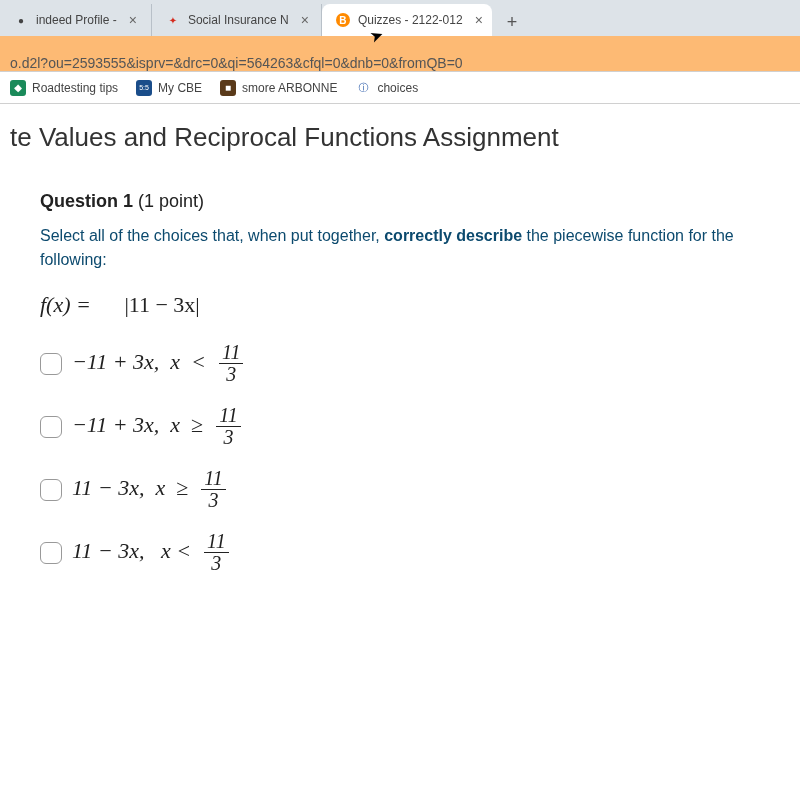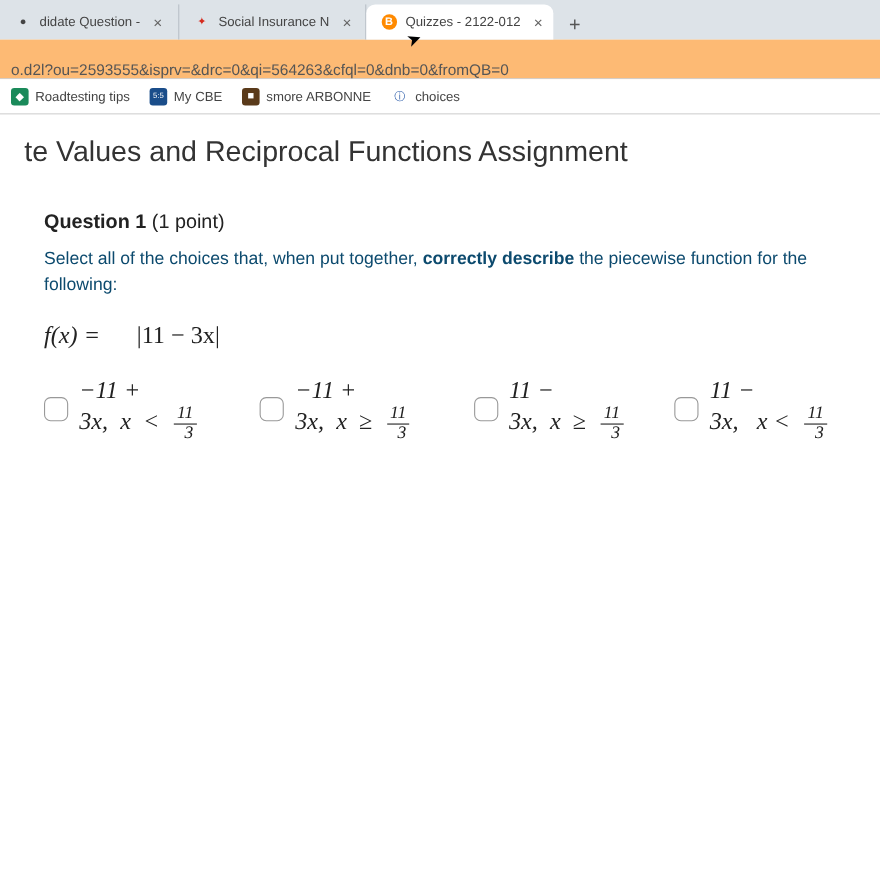--- a/index.html
+++ b/index.html
@@ -100,21 +100,20 @@
       border-radius: 3px;
     }
     .page-content {
       padding: 18px 0 0 0;
     }
     .page-title {
       font-size: 26px;
       font-weight: 400;
       color: #333;
       padding: 0 10px 10px 10px;
-      margin-left: 12px;
     }
     .attempt-line {
       font-size: 14px;
       color: #555;
       padding: 4px 18px 12px 18px;
       border-bottom: 1px solid #ccc;
     }
     .question-block {
       padding: 28px 40px;
     }
@@ -138,21 +137,21 @@
     }
     .question-text .bold { font-weight: 700; }
     .equation {
       font-family: "Times New Roman", serif;
       font-size: 22px;
       font-style: italic;
       color: #222;
       margin: 18px 0 24px 0;
     }
     .abs-bar { font-style: normal; margin-left: 28px; }
-    .choices { display: flex; flex-direction: row; gap: 38px; }
+    .choices { display: flex; flex-direction: column; gap: 20px; }
     .choice {
       display: flex;
       align-items: center;
       gap: 10px;
       font-family: "Times New Roman", serif;
       font-size: 22px;
       font-style: italic;
       color: #222;
     }
     .checkbox {
@@ -161,23 +160,23 @@
       border: 1.5px solid #999;
       border-radius: 6px;
       background: #fff;
       cursor: pointer;
       font-style: normal;
       flex-shrink: 0;
     }
     .frac {
       display: inline-flex;
       flex-direction: column;
-      align-items: flex-end;
+      align-items: center;
       vertical-align: middle;
-      font-size: 16px;
+      font-size: 20px;
       line-height: 1.05;
       margin: 0 2px;
     }
     .frac .num { border-bottom: 1px solid #222; padding: 0 3px; }
     .frac .den { padding: 0 3px; }
     .cursor-arrow {
       position: absolute;
       top: 26px;
       left: 370px;
       font-size: 16px;
@@ -186,21 +185,21 @@
       pointer-events: none;
     }
     .geq { font-style: normal; }
   </style>
 </head>
 <body>
 
 <div class="tab-strip">
   <div class="tab">
     <span class="tab-favicon">●</span>
-    <span>didate Question -</span>
+    <span>indeed Profile -</span>
     <span class="tab-close">×</span>
   </div>
   <div class="tab">
     <span class="tab-favicon" style="color:#d52b1e">✦</span>
     <span>Social Insurance N</span>
     <span class="tab-close">×</span>
   </div>
   <div class="tab active">
     <span class="tab-favicon" style="background:#ff8a00;color:#fff;border-radius:50%;font-weight:bold">B</span>
     <span>Quizzes - 2122-012</span>

